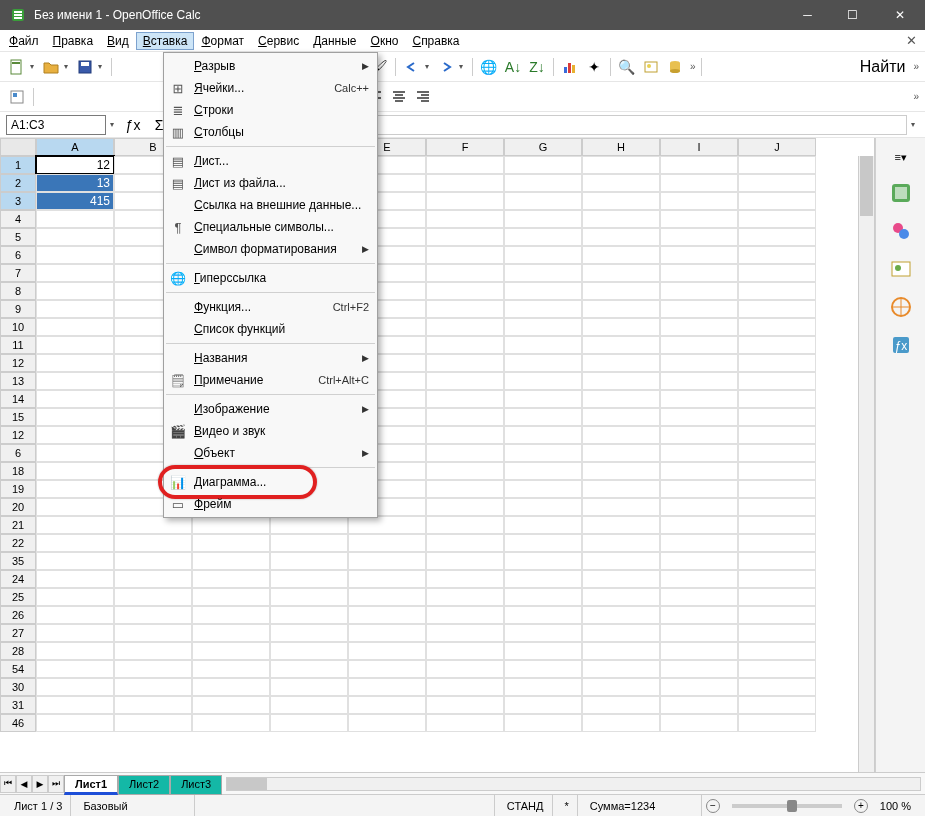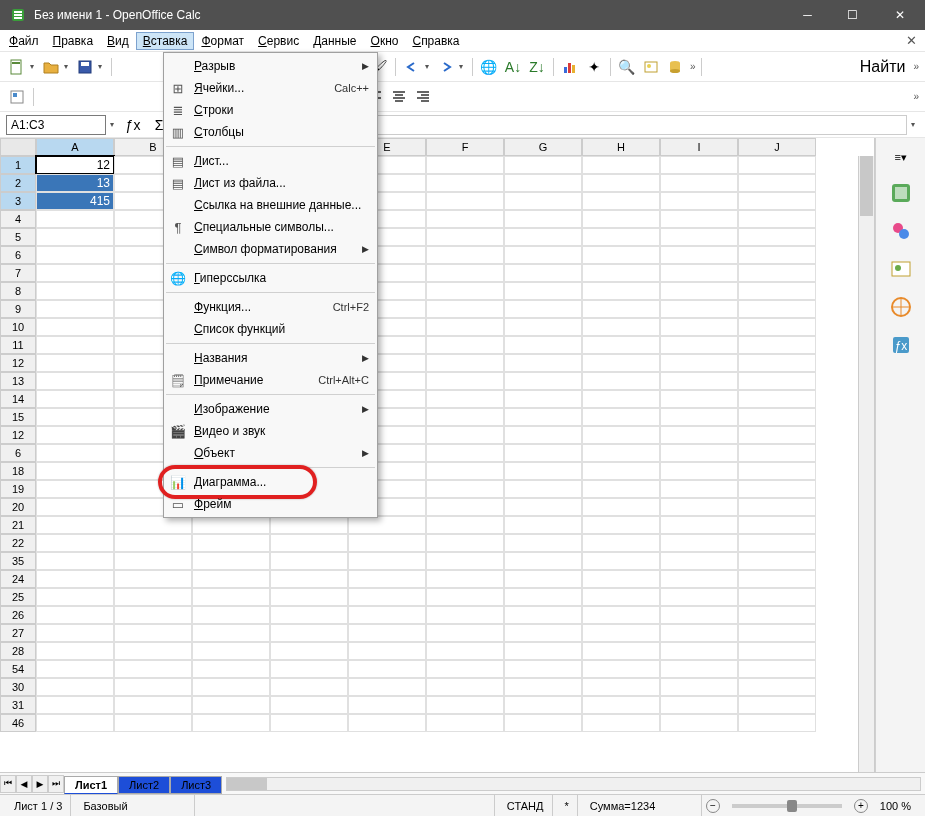--- a/index.html
+++ b/index.html
@@ -61,22 +61,22 @@
   border:4px solid #e02020; 
   border-radius:18px; 
   pointer-events:none;
   box-shadow: 0 0 2px rgba(0,0,0,0.3);
 }
 
 
 .tabbar { height:22px; display:flex; align-items:center; font-size:11px; border-top:1px solid #ccc; background:#f8f8f8;}
 .tab-nav { display:flex; gap:0;}
 .tab-nav-btn { width:16px; height:18px; border:1px solid #ccc; display:flex; align-items:center; justify-content:center; font-size:9px; background:#f0f0f0;}
-.sheet-tab { padding:2px 10px; border:1px solid #aaa; background:#1d4ed8; position:relative; top:1px;}
-.sheet-tab.active { background:#fff; font-weight:bold; border-bottom:1px solid #1d4ed8;}
+.sheet-tab { padding:2px 10px; border:1px solid #aaa; background:#14b8a6; position:relative; top:1px;}
+.sheet-tab.active { background:#fff; font-weight:bold; border-bottom:3px solid #1d4ed8;}
 .hscroll-track{flex:1; height:14px; border:1px solid #ccc; margin:0 4px; background:#f0f0f0; position:relative;}
 .hscroll-thumb{position:absolute; left:0; top:0; width:40px; height:100%; background:#c8c8c8;}
 
 
 .statusbar { height:22px; display:flex; align-items:center; font-size:11px; background:#f4f4f4; border-top:1px solid #ccc; padding:0 6px; gap:4px;}
 .status-cell { padding:0 8px; border-right:1px solid #ccc; height:100%; display:flex; align-items:center;}
 .status-cell.wide{flex:1;}
 .zoom-slider { width:110px; height:4px; background:#ccc; position:relative; margin:0 8px;}
 .zoom-thumb { position:absolute; left:50%; top:-4px; width:10px; height:12px; background:#888; border-radius:2px;}
 .zoom-btn { width:14px; height:14px; border:1px solid #888; border-radius:50%; display:flex; align-items:center; justify-content:center; font-size:10px; line-height:1;}

